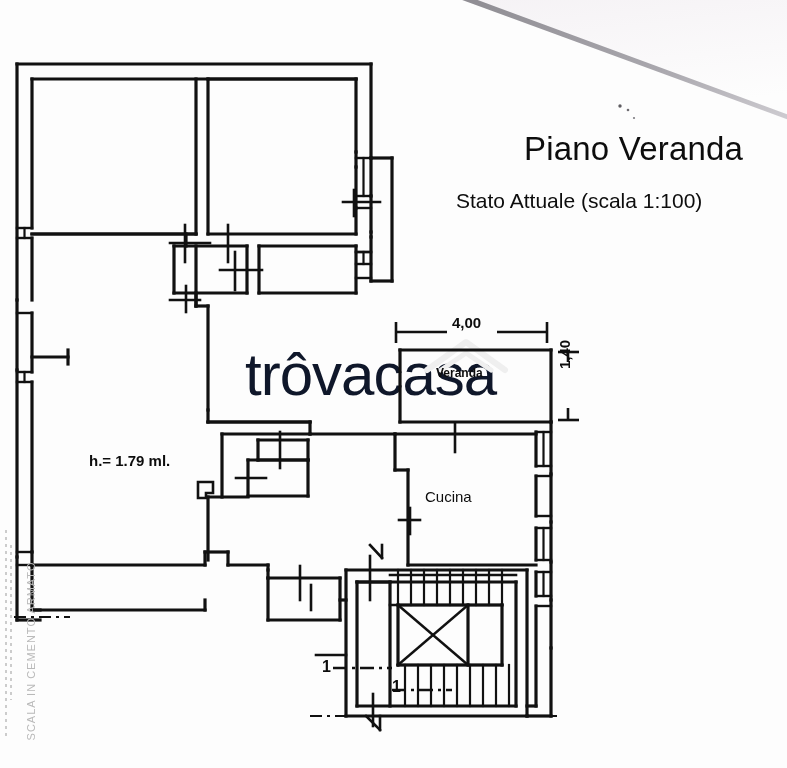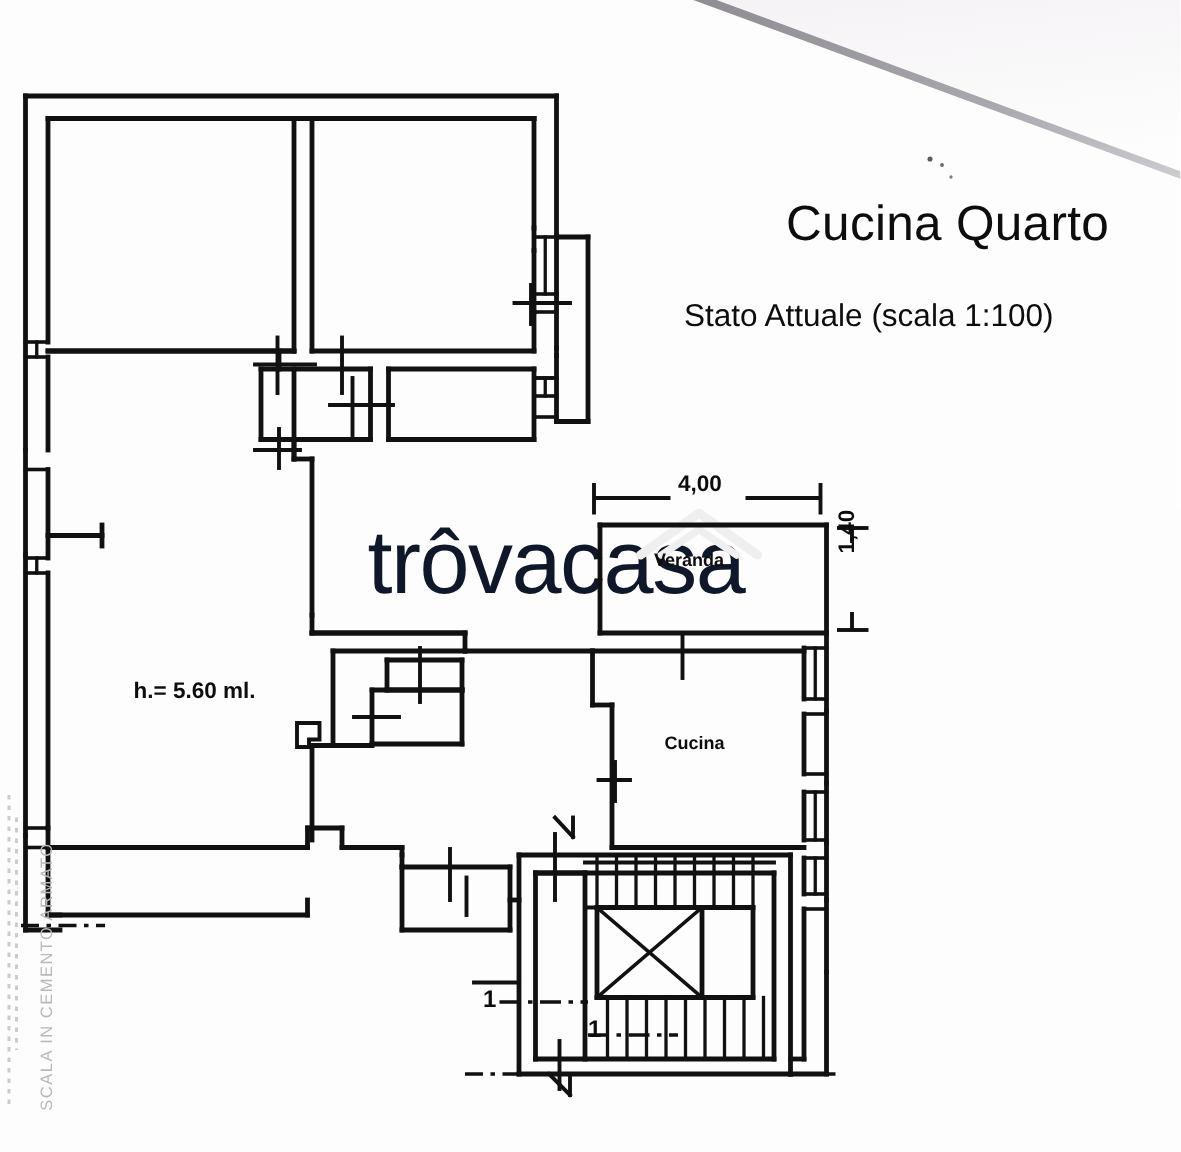--- a/index.html
+++ b/index.html
@@ -37,33 +37,32 @@
     top: 130px;
     font-size: 33px;
     font-weight: 400;
     letter-spacing: 0.2px;
   }
   #title-sub {
     left: 456px;
     top: 189px;
     font-size: 21px;
     font-weight: 400;
-    margin-top: 10px;
   }
   #label-veranda {
     left: 436px;
     top: 366px;
     font-size: 12px;
     font-weight: 700;
   }
   #label-cucina {
-    left: 443px;
+    left: 425px;
     top: 488px;
-    font-size: 12px;
-    font-weight: 700;
+    font-size: 15px;
+    font-weight: 400;
   }
   #label-height {
     left: 89px;
     top: 452px;
     font-size: 15px;
     font-weight: 700;
   }
   #dim-top-text {
     left: 452px;
     top: 314px;
@@ -423,26 +422,26 @@
       <path d="M 547 322 L 547 343"></path>
     </g>
     <g fill="none" stroke="#111111" stroke-width="2.6">
       <path d="M 568 352 L 568 362"></path>
       <path d="M 568 408 L 568 420"></path>
       <path d="M 558 352 L 579 352"></path>
       <path d="M 558 420 L 579 420"></path>
     </g>
   </svg>
 
-  <div class="txt" id="title-main">Cucina Quarto</div>
+  <div class="txt" id="title-main">Piano Veranda</div>
   <div class="txt" id="title-sub">Stato Attuale   (scala 1:100)</div>
 
   <div class="txt" id="label-veranda">Veranda</div>
   <div class="txt" id="label-cucina">Cucina</div>
-  <div class="txt" id="label-height">h.= 5.60 ml.</div>
+  <div class="txt" id="label-height">h.= 1.79 ml.</div>
 
   <div class="txt" id="dim-top-text">4,00</div>
   <div class="txt" id="dim-right-text">1,40</div>
 
   <div class="txt" id="sec-mark-left">1</div>
   <div class="txt" id="sec-mark-right">1</div>
 
   <div class="txt" id="edge-note">SCALA IN CEMENTO ARMATO</div>
 
 </div>

